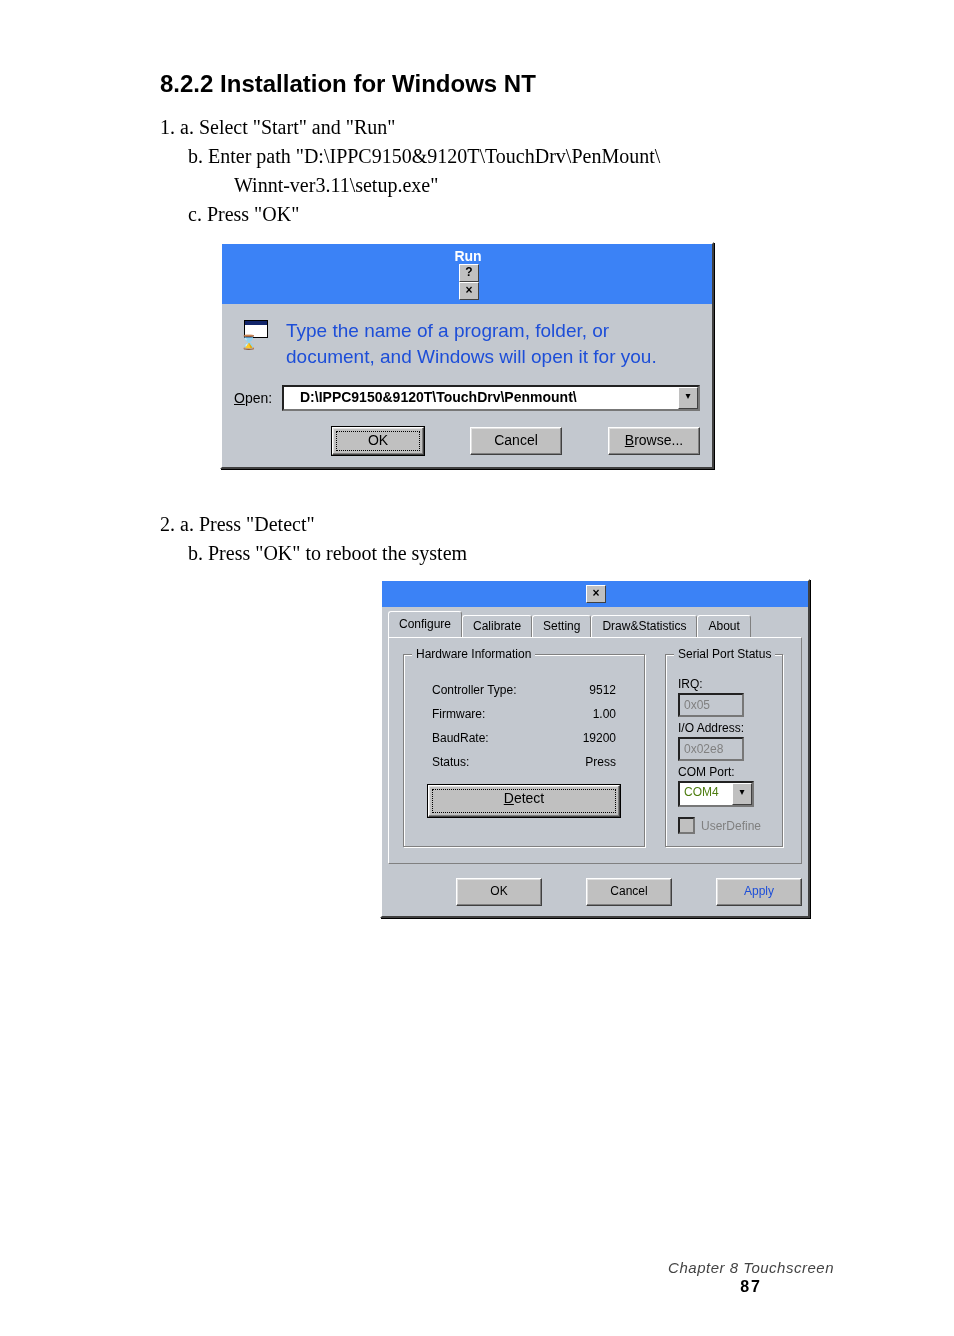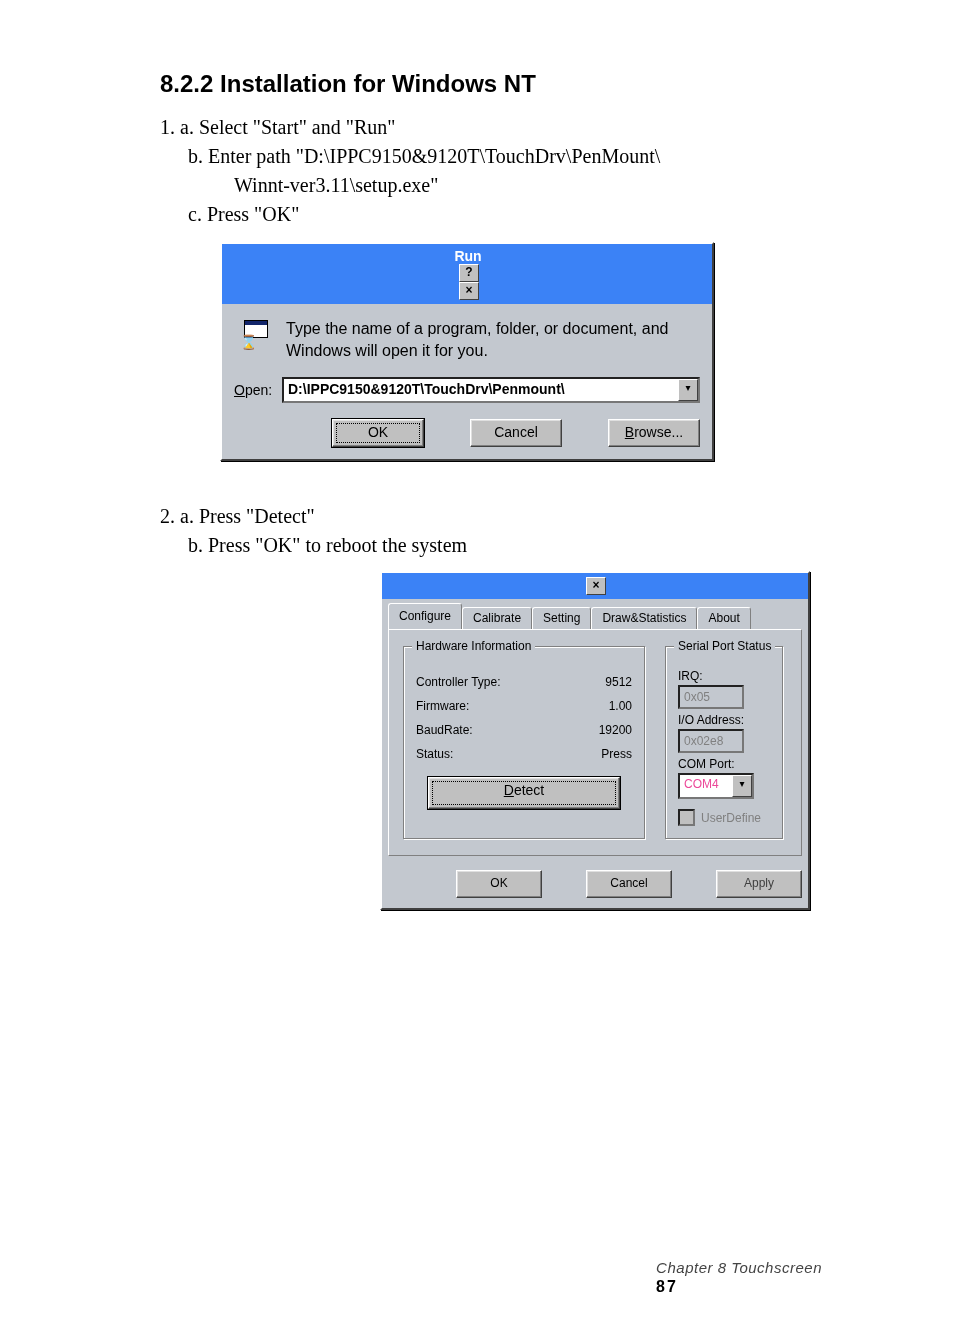--- a/index.html
+++ b/index.html
@@ -105,22 +105,22 @@
     background: #12256a;
   }
   .run-icon .hourglass {
     position: absolute;
     left: 0;
     top: 14px;
     font-size: 14px;
     color: #8a6a2a;
   }
   .run-desc {
-    font-size: 16px;
-    color: #000000;
+    font-size: 19px;
+    color: #1d4ed8;
     line-height: 1.35;
     padding-right: 8px;
   }
   .run-open-row {
     display: flex;
     align-items: center;
     margin-top: 16px;
   }
   .open-label {
     width: 48px;
@@ -133,21 +133,21 @@
     border: 2px inset #777;
     background: #fff;
     height: 22px;
     min-width: 0;
   }
   .combo-input {
     flex: 1;
     font-size: 14px;
     font-weight: bold;
     font-family: Arial, sans-serif;
-    padding: 2px 4px;
+    padding: 2px 16px;
     white-space: nowrap;
     overflow: hidden;
   }
   .combo-btn {
     width: 18px;
     background: #c0c0c0;
     border: 1px solid #fff;
     border-right-color: #404040;
     border-bottom-color: #404040;
     font-size: 10px;
@@ -282,21 +282,21 @@
   .hw-group {
     width: 216px;
   }
   .sp-group {
     flex: 1;
   }
   .kv-row {
     display: flex;
     justify-content: space-between;
     font-size: 12px;
-    margin: 10px 0;
+    margin: 10px 16px;
   }
   .kv-row .v {
     text-align: right;
     width: 60px;
   }
   .detect-btn {
     margin: 16px auto 0 auto;
     width: 190px;
     height: 30px;
     display: block;
@@ -329,21 +329,21 @@
     display: flex;
     width: 72px;
     height: 22px;
     border: 2px inset #777;
     background: #fff;
     margin-top: 2px;
   }
   .com-combo .text {
     flex: 1;
     background: #fff;
-    color: #ec4899;
+    color: #4d7c0f;
     font-size: 12px;
     padding: 2px 4px;
   }
   .userdef-row {
     display: flex;
     align-items: center;
     font-size: 12px;
     color: #808080;
     margin-top: 10px;
   }
@@ -356,27 +356,27 @@
     gap: 8px;
     padding: 8px 6px 10px 6px;
   }
   .penmount-btnrow .win-btn {
     min-width: 84px;
     height: 26px;
     font-size: 12px;
     line-height: 24px;
   }
   .dim {
-    color: #404040;
+    color: #1d4ed8;
   }
   .footer {
     position: absolute;
-    right: 132px;
+    right: 120px;
     bottom: 40px;
-    text-align: left;
+    text-align: center;
     margin-top: 48px;
   }
   .footer .chap {
     font-family: "Arial Narrow", Arial, sans-serif;
     font-style: italic;
     font-size: 15px;
     color: #444;
     letter-spacing: 0.5px;
   }
   .footer .pnum {

